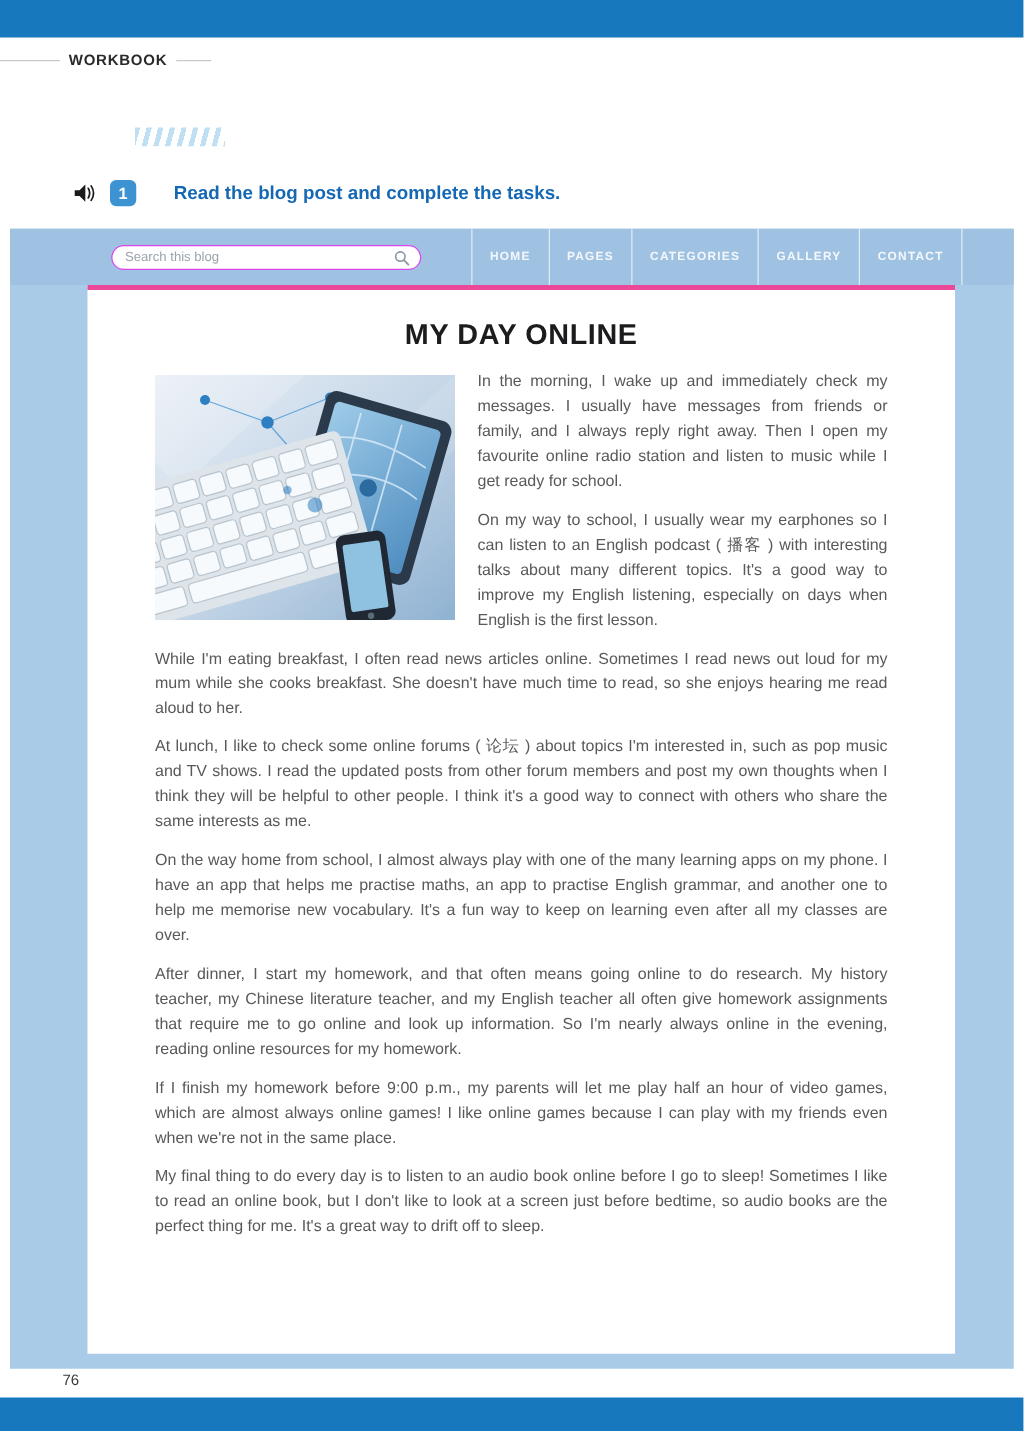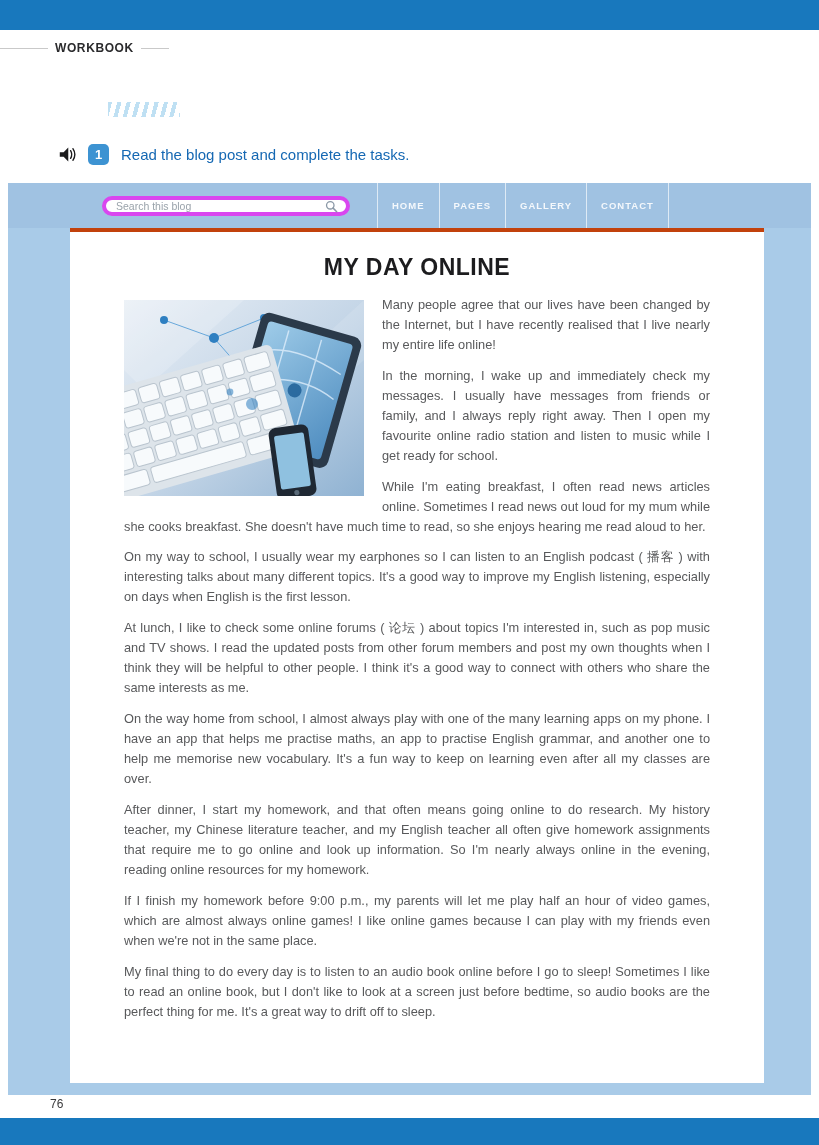--- a/index.html
+++ b/index.html
@@ -30,49 +30,49 @@
   }
 
   
   .exercise-row { position:absolute; left:58px; top:144px; display:flex; align-items:center; }
   .speaker { width:19px; height:17px; margin-right:11px; }
   .num-badge {
     width:21px; height:21px; border-radius:5px; background:#3d93d2; color:#ffffff;
     font-size:13px; font-weight:bold; display:flex; align-items:center; justify-content:center;
     margin-right:12px;
   }
-  .instruction { font-size:15px; font-weight:normal; color:#1568b3; }
+  .instruction { font-size:15px; font-weight:bold; color:#1568b3;margin-left:18px; }
 
   
   .panel { position:absolute; left:8px; top:183px; width:803px; height:912px; background:#a9cbe8; }
   .panel-header { position:absolute; left:0; top:0; width:100%; height:45px; background:#a0c2e2; }
 
   .search-pill {
-    position:absolute; left:94px; top:13px; width:248px; height:20px; background:#ffffff;
-    border:4px solid #d946ef; border-radius:10px; display:flex; align-items:center; padding:0 8px 0 10px;justify-content:space-between;
+    position:absolute; left:81px; top:13px; width:248px; height:20px; background:#ffffff;
+    border:1px solid #d946ef; border-radius:10px; display:flex; align-items:center; padding:0 8px 0 10px;justify-content:space-between;
   }
   .search-input {
     flex:1; border:none; outline:none; font-size:10.5px; color:#555; background:transparent;
     font-family:"Liberation Sans", sans-serif;
   }
   .search-input::placeholder { color:#9aa3ab; }
   .magnifier { width:13px; height:13px; flex:0 0 auto; }
 
   .nav { position:absolute; left:369px; top:0; height:45px; display:flex; }
   .nav-item {
     height:45px; line-height:45px; padding:0 14px; font-size:9.5px; font-weight:bold;
     letter-spacing:1px; color:#f4f8fc; border-left:1px solid rgba(255,255,255,.65);
     cursor:pointer; white-space:nowrap;
   }
   .nav-item:last-child { border-right:1px solid rgba(255,255,255,.65); }
 
   
   .card {
     position:absolute; left:62px; top:45px; width:694px; height:855px; background:#ffffff;
-    border-top:4px solid #c2410c; padding:14px 54px 20px; overflow:hidden;
+    border-top:4px solid #ec4899; padding:14px 54px 20px; overflow:hidden;
   }
   .post-title {
     text-align:center; font-size:23px; font-weight:bold; letter-spacing:.5px; color:#1c1c1e;
     margin:8px 0 14px;
   }
   .post-image {
     float:left; width:240px; height:196px; margin:5px 18px 8px 0; overflow:hidden;
     background:#c8d8e8;
   }
   .post-image svg { display:block; }
@@ -115,20 +115,21 @@
       <div class="search-pill">
         <input class="search-input" type="text" placeholder="Search this blog" style="">
         <svg class="magnifier" viewBox="0 0 16 16">
           <circle cx="6.5" cy="6.5" r="4.6" fill="none" stroke="#8a98a6" stroke-width="1.6"></circle>
           <line x1="10" y1="10" x2="14.4" y2="14.4" stroke="#8a98a6" stroke-width="1.8" stroke-linecap="round"></line>
         </svg>
       </div>
       <nav class="nav" id="nav-menu">
           <div class="nav-item">HOME</div>
           <div class="nav-item">PAGES</div>
+          <div class="nav-item">CATEGORIES</div>
           <div class="nav-item">GALLERY</div>
           <div class="nav-item">CONTACT</div>
         </nav>
     </div>
 
     <div class="card">
       <h2 class="post-title">MY DAY ONLINE</h2>
       <div class="post-body">
         <div class="post-image">
           <svg width="240" height="196" viewBox="0 0 240 196">
@@ -232,24 +233,23 @@
               <circle cx="168" cy="193" r="2.6" fill="#5a6a78"></circle>
             </g>
 
             <g fill="#2e7fc1" opacity="0.55">
               <circle cx="128" cy="104" r="6"></circle>
                 <circle cx="106" cy="92" r="3.4"></circle>
             </g>
           </svg>
         </div>
         <div id="paragraphs">
-            <p>Many people agree that our lives have been changed by the Internet, but I have recently realised that I live nearly my entire life online!</p>
             <p>In the morning, I wake up and immediately check my messages. I usually have messages from friends or family, and I always reply right away. Then I open my favourite online radio station and listen to music while I get ready for school.</p>
+            <p>On my way to school, I usually wear my earphones so I can listen to an English podcast ( 播客 ) with interesting talks about many different topics. It's a good way to improve my English listening, especially on days when English is the first lesson.</p>
             <p>While I'm eating breakfast, I often read news articles online. Sometimes I read news out loud for my mum while she cooks breakfast. She doesn't have much time to read, so she enjoys hearing me read aloud to her.</p>
-            <p>On my way to school, I usually wear my earphones so I can listen to an English podcast ( 播客 ) with interesting talks about many different topics. It's a good way to improve my English listening, especially on days when English is the first lesson.</p>
             <p>At lunch, I like to check some online forums ( 论坛 ) about topics I'm interested in, such as pop music and TV shows. I read the updated posts from other forum members and post my own thoughts when I think they will be helpful to other people. I think it's a good way to connect with others who share the same interests as me.</p>
             <p>On the way home from school, I almost always play with one of the many learning apps on my phone. I have an app that helps me practise maths, an app to practise English grammar, and another one to help me memorise new vocabulary. It's a fun way to keep on learning even after all my classes are over.</p>
             <p>After dinner, I start my homework, and that often means going online to do research. My history teacher, my Chinese literature teacher, and my English teacher all often give homework assignments that require me to go online and look up information. So I'm nearly always online in the evening, reading online resources for my homework.</p>
             <p>If I finish my homework before 9:00 p.m., my parents will let me play half an hour of video games, which are almost always online games! I like online games because I can play with my friends even when we're not in the same place.</p>
             <p>My final thing to do every day is to listen to an audio book online before I go to sleep! Sometimes I like to read an online book, but I don't like to look at a screen just before bedtime, so audio books are the perfect thing for me. It's a great way to drift off to sleep.</p>
           </div>
       </div>
     </div>
   </div>
 

